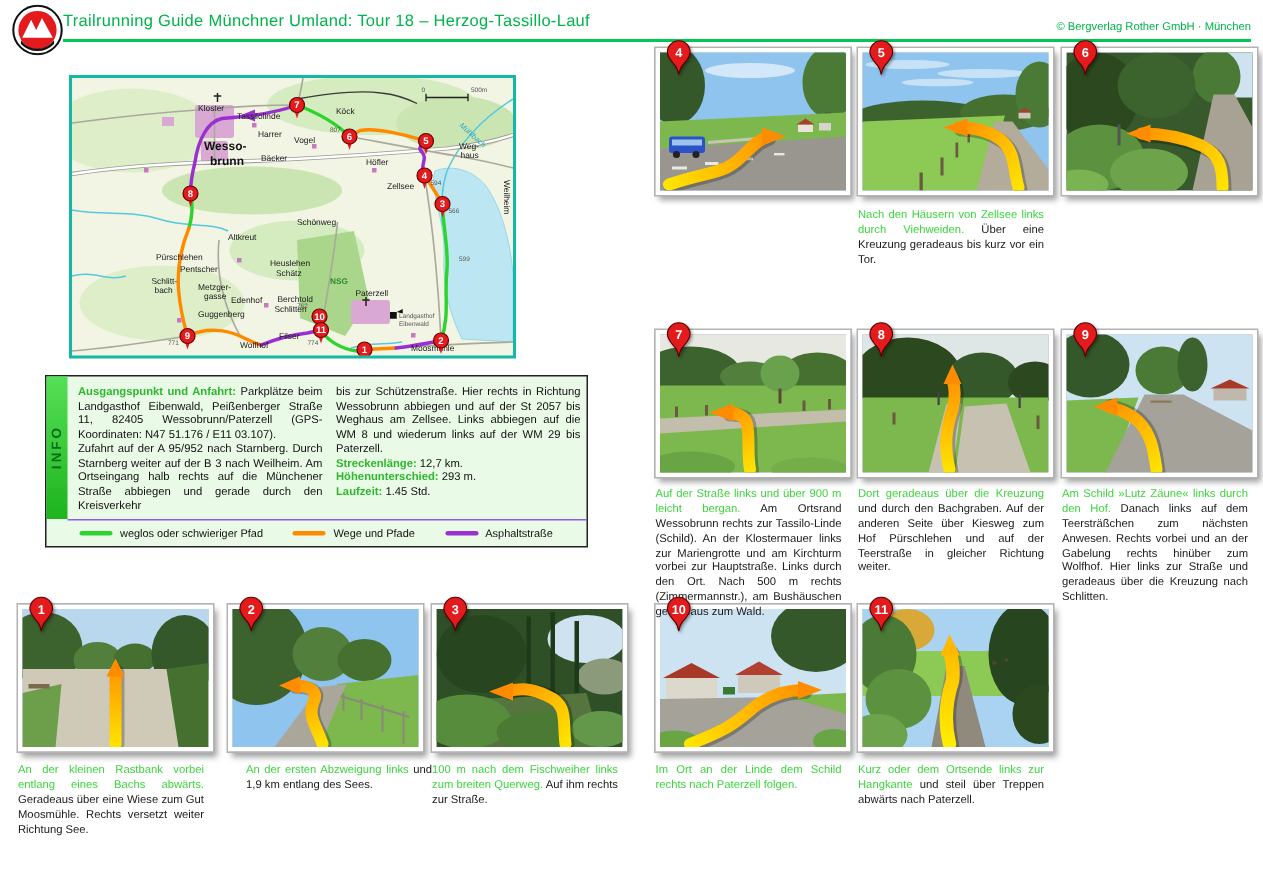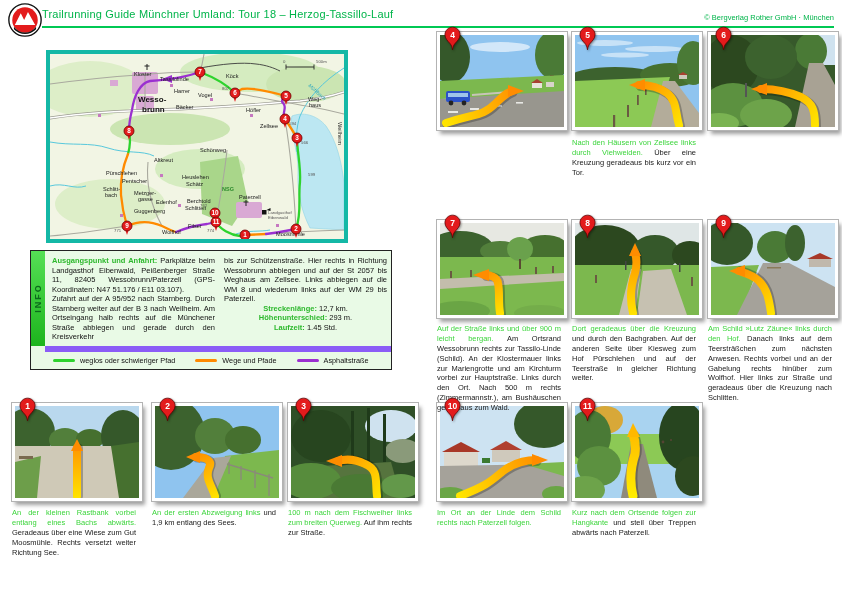--- a/index.html
+++ b/index.html
@@ -5,39 +5,39 @@
   html,body{margin:0;padding:0;background:#fff;font-family:"Liberation Sans",sans-serif;}
   #page{position:relative;width:842px;height:595px;background:#fff;overflow:hidden;}
 
   
   .logo{position:absolute;left:8px;top:3px;width:34px;height:34px;}
   .title{position:absolute;left:42px;top:8px;font-size:11px;color:#00b44a;letter-spacing:.2px;}
   .copyright{position:absolute;right:8px;top:13px;font-size:7.5px;color:#00b44a;}
   .rule{position:absolute;left:42px;top:26px;width:792px;height:1.5px;background:#00c853;}
 
   
-  .map{position:absolute;left:46px;top:50px;width:294px;height:185px;border:4px solid #14b8a6;background:#f2f5e4;}
+  .map{position:absolute;left:46px;top:50px;width:294px;height:185px;border:2px solid #14b8a6;background:#f2f5e4;}
   .map svg{display:block;width:294px;height:185px;}
   #map-svg text{font-family:"Liberation Sans",sans-serif;font-size:5.6px;fill:#1a1a1a;}
   #map-svg text.bold{font-size:8px;font-weight:bold;fill:#111;}
   #map-svg text.tiny{font-size:4.3px;fill:#555;}
   #map-svg text.green{font-size:5.5px;font-weight:bold;fill:#2e8b2e;}
   #map-svg text.stream{font-size:5px;font-style:italic;fill:#2fa8c0;}
   #map-svg text.mnum{font-size:6.4px;font-weight:bold;fill:#fff;text-anchor:middle;}
 
   
   .info-box{position:absolute;left:30px;top:250px;width:362px;border:1px solid #222;background:#e9fae6;box-sizing:border-box;}
   .info-main{display:flex;}
   .info-bar{width:14px;background:linear-gradient(180deg,#55e055,#1db41d);display:flex;align-items:center;justify-content:center;}
   .info-bar span{transform:rotate(-90deg);font-weight:bold;font-size:9px;color:#0b6b1b;letter-spacing:2px;}
   .info-cols{display:flex;gap:9px;padding:5px 7px 4px 7px;font-size:7.5px;line-height:1.27;color:#111;text-align:justify;}
   .info-col{width:163px;}
   .ilead{color:#2db82d;font-weight:bold;}
-  .stat{text-align:center;}
-  .legend-row{border-top:6px solid #8b5cf6;margin-left:14px;display:flex;align-items:center;gap:20px;padding:4px 8px;font-size:7.3px;color:#111;}
+  .stat{text-align:left;}
+  .legend-row{border-top:1px solid #8b5cf6;margin-left:14px;display:flex;align-items:center;gap:20px;padding:4px 8px;font-size:7.3px;color:#111;}
   .legend-item{display:flex;align-items:center;gap:5px;}
   .legend-swatch{width:22px;height:3px;border-radius:2px;display:inline-block;}
 
   
   .photo-card{position:absolute;width:124px;height:92px;border:3px solid #fff;outline:1px solid #b3b3b3;
               box-shadow:2.5px 3.5px 4px rgba(0,0,0,.38);background:#9ab;}
   .photo-card svg.scene{display:block;width:124px;height:92px;}
   .pin{position:absolute;left:4px;top:-9px;width:17px;height:25px;z-index:6;filter:drop-shadow(1px 1px 1px rgba(0,0,0,.4));}
   .pin text{font-family:"Liberation Sans",sans-serif;font-size:9px;font-weight:bold;fill:#fff;text-anchor:middle;}
 
@@ -612,21 +612,21 @@
       <path d="M59.5,91.5 C55.5,73.5 57.5,59.5 61.5,47.5 C62.5,39.5 61.5,35.5 59.5,29.5" stroke="#00000040" stroke-width="10" fill="none" stroke-linecap="round"></path>
       <path d="M58,90 C54,74 56,60 60,48 C61,40 60,34 58,28" stroke="url(#a11)" stroke-width="9" fill="none" stroke-linecap="round"></path>
       <polygon points="52,31 65,31 58,17" fill="#ffb800"></polygon>
     </svg>
   </div>
 
   <div class="caption" style="left:12px;top:508px">
     <span class="lead">An der kleinen Rastbank vorbei entlang eines Bachs abwärts.</span>
     <span class="rest">Geradeaus über eine Wiese zum Gut Moosmühle. Rechts versetzt weiter Richtung See.</span>
   </div>
-  <div class="caption" style="left:152px;top:508px">
+  <div class="caption" style="left:164px;top:508px">
     <span class="lead">An der ersten Abzweigung links</span>
     <span class="rest">und 1,9 km entlang des Sees.</span>
   </div>
   <div class="caption" style="left:288px;top:508px">
     <span class="lead">100 m nach dem Fischweiher links zum breiten Querweg.</span>
     <span class="rest">Auf ihm rechts zur Straße.</span>
   </div>
   <div class="caption" style="left:572px;top:138px">
     <span class="lead">Nach den Häusern von Zellsee links durch Viehweiden.</span>
     <span class="rest">Über eine Kreuzung geradeaus bis kurz vor ein Tor.</span>
@@ -641,17 +641,17 @@
   </div>
   <div class="caption" style="left:572px;top:324px">
     <span class="lead">Dort geradeaus über die Kreuzung</span>
     <span class="rest">und durch den Bachgraben. Auf der anderen Seite über Kiesweg zum Hof Pürschlehen und auf der Teerstraße in gleicher Richtung weiter.</span>
   </div>
   <div class="caption" style="left:437px;top:508px">
     <span class="lead">Im Ort an der Linde dem Schild rechts nach Paterzell folgen.</span>
     <span class="rest"></span>
   </div>
   <div class="caption" style="left:572px;top:508px">
-    <span class="lead">Kurz nach dem Ortsende folgen zur Hangkante</span>
+    <span class="lead">Kurz oder dem Ortsende links zur Hangkante</span>
     <span class="rest">und steil über Treppen abwärts nach Paterzell.</span>
   </div>
 
 </div>
 
 </body></html>

